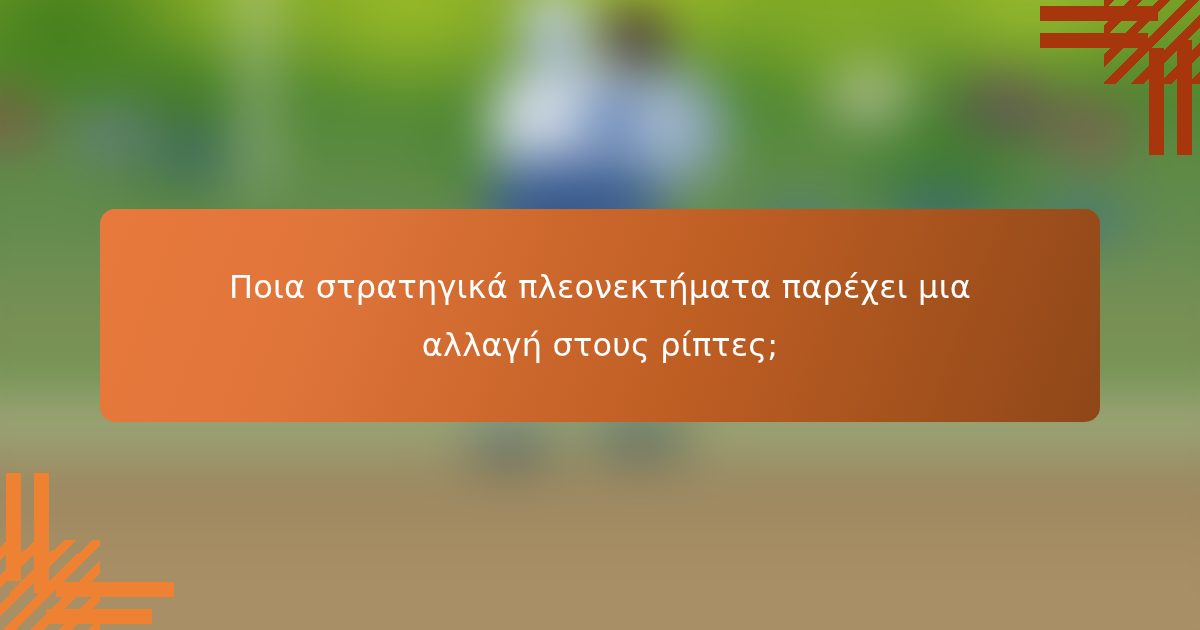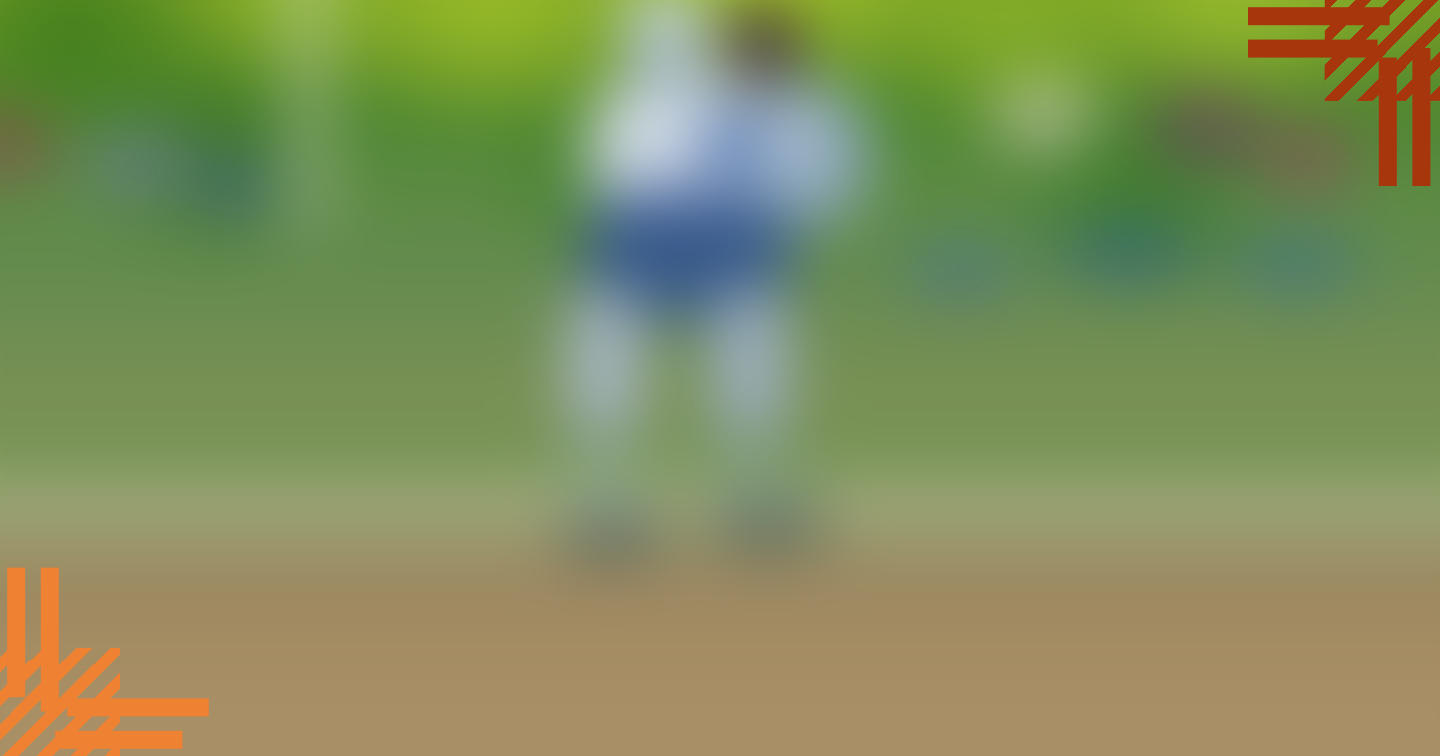--- a/index.html
+++ b/index.html
@@ -237,14 +237,17 @@
 
   <div class="corner corner-bl">
     <div class="bar bl-hatch"></div>
     <div class="bar bl-notch"></div>
     <div class="bar bl-v1"></div>
     <div class="bar bl-v2"></div>
     <div class="bar bl-h1"></div>
     <div class="bar bl-h2"></div>
   </div>
 
+  <div class="card">
+    <div class="card-title">Ποια στρατηγικά πλεονεκτήματα παρέχει μια αλλαγή στους ρίπτες;</div>
+  </div>
 
 </div>
 
 </body></html>

